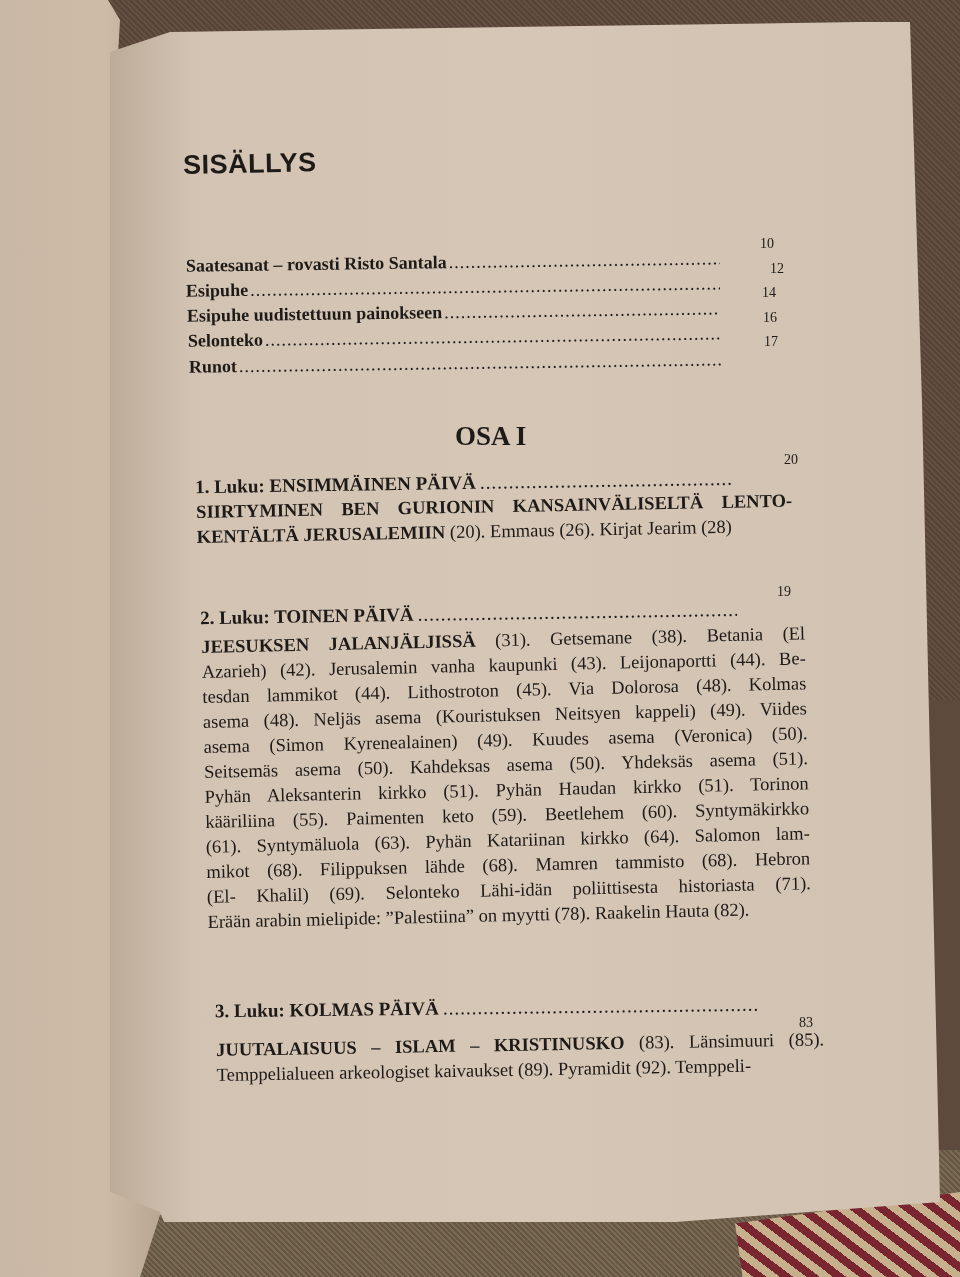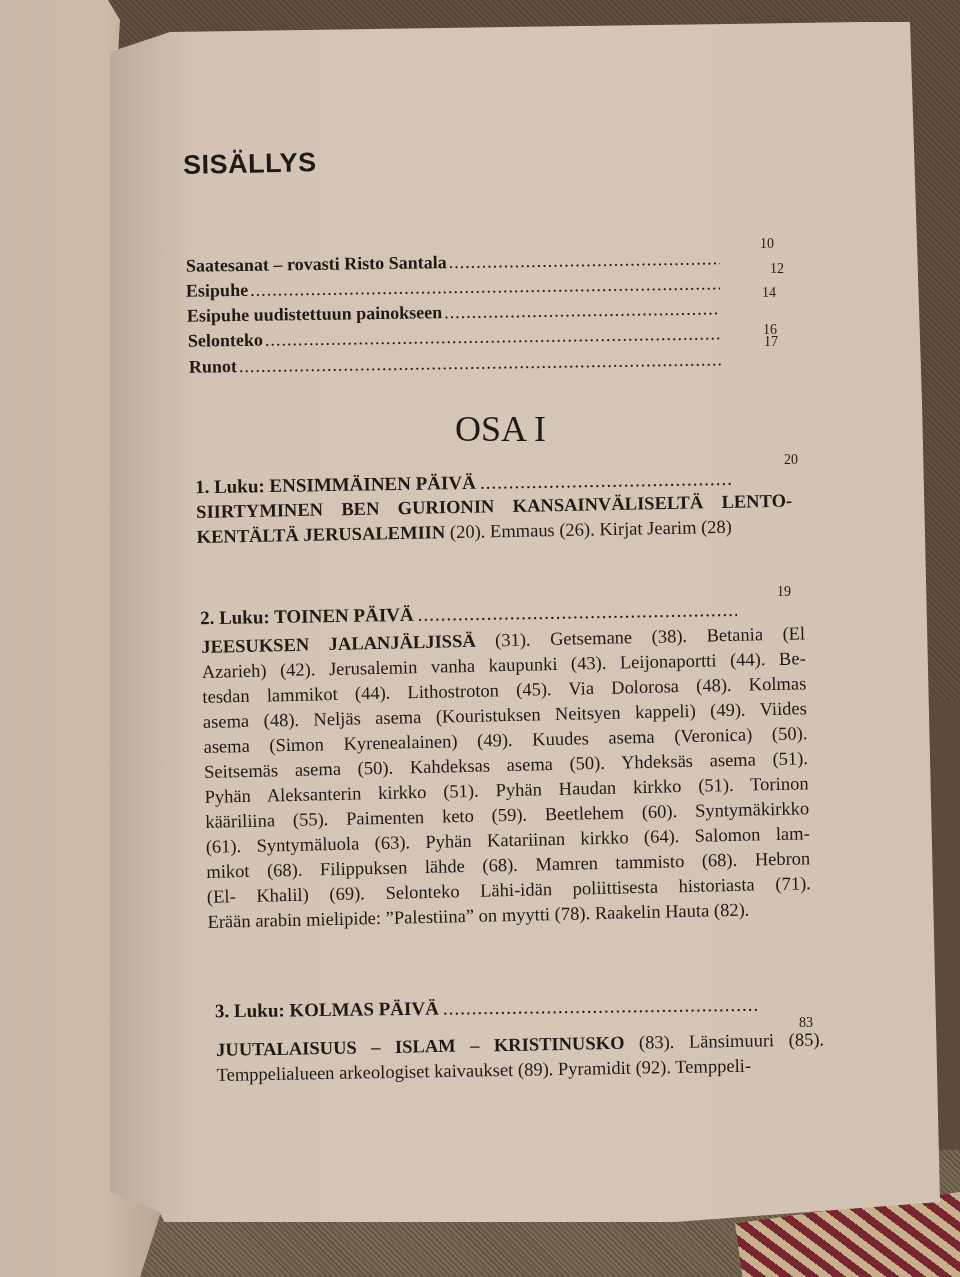--- a/index.html
+++ b/index.html
@@ -53,22 +53,22 @@
     }
     .toc-row .lbl { white-space: nowrap; }
     .toc-row .dots {
       flex: 1; overflow: hidden; white-space: nowrap; font-weight: normal;
       letter-spacing: 1px; margin-left: 2px;
     }
     .pagenum {
       position: absolute; font-size: 14px; font-weight: normal;
     }
     .section {
-      position: absolute; left: 455px; top: 408px;
-      font-weight: normal; font-size: 36px;
+      position: absolute; left: 455px; top: 421px;
+      font-weight: bold; font-size: 27px;
     }
     .chapter {
       position: absolute; display: flex; align-items: flex-end;
       font-weight: bold; font-size: 19px;
     }
     .chapter .dots { flex: 1; overflow: hidden; white-space: nowrap; font-weight: normal; letter-spacing: 1px; margin-left: 4px; }
     .summary {
       position: absolute; font-size: 18.5px; line-height: 25px;
       text-align: justify;
     }
@@ -105,21 +105,21 @@
     <span class="dots">................................................................................................................................................</span>
   </div>
   <div class="toc-row" style="left:189px; top:353px; width:534px; transform:rotate(-0.8deg);">
     <span class="lbl">Runot</span>
     <span class="dots">................................................................................................................................................</span>
   </div>
 
   <span class="pagenum" style="left:760px; top:236px;">10</span>
   <span class="pagenum" style="left:734px; top:261px;margin-left:36px;">12</span>
   <span class="pagenum" style="left:762px; top:285px;">14</span>
-  <span class="pagenum" style="left:763px; top:310px;margin-top:12px;">16</span>
+  <span class="pagenum" style="left:763px; top:310px;">16</span>
   <span class="pagenum" style="left:764px; top:334px;">17</span>
 
   <div class="section">OSA I</div>
 
   <div class="chapter" style="left:195px; top:472px; width:538px; transform:rotate(-0.9deg);">
     <span class="lbl">1. Luku: ENSIMMÄINEN PÄIVÄ</span>
     <span class="dots">................................................................................................................................................</span>
   </div>
   <span class="pagenum" style="left:772px; top:452px;margin-left:12px;">20</span>
   <div class="summary" style="left:196px; top:500px; width:596px; transform:rotate(-1.1deg); transform-origin:left top;">

